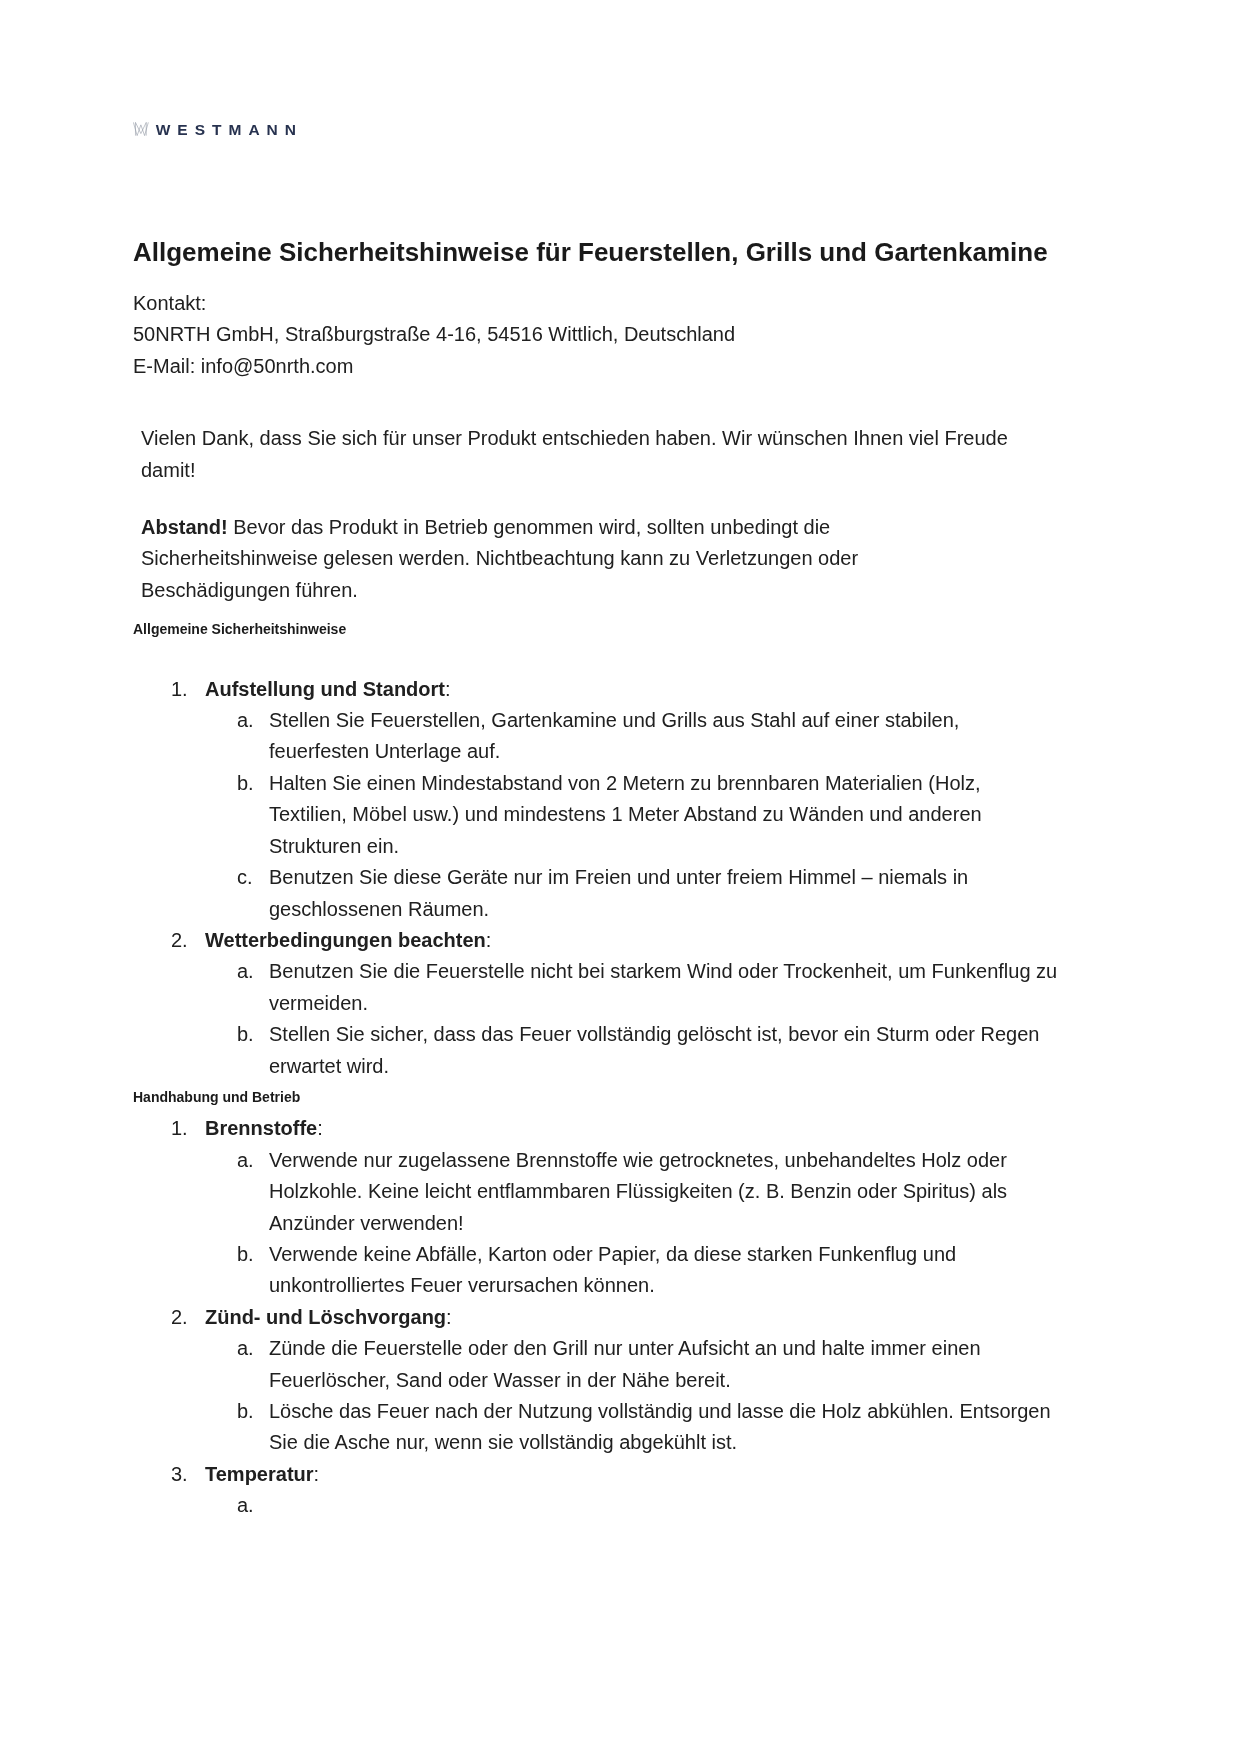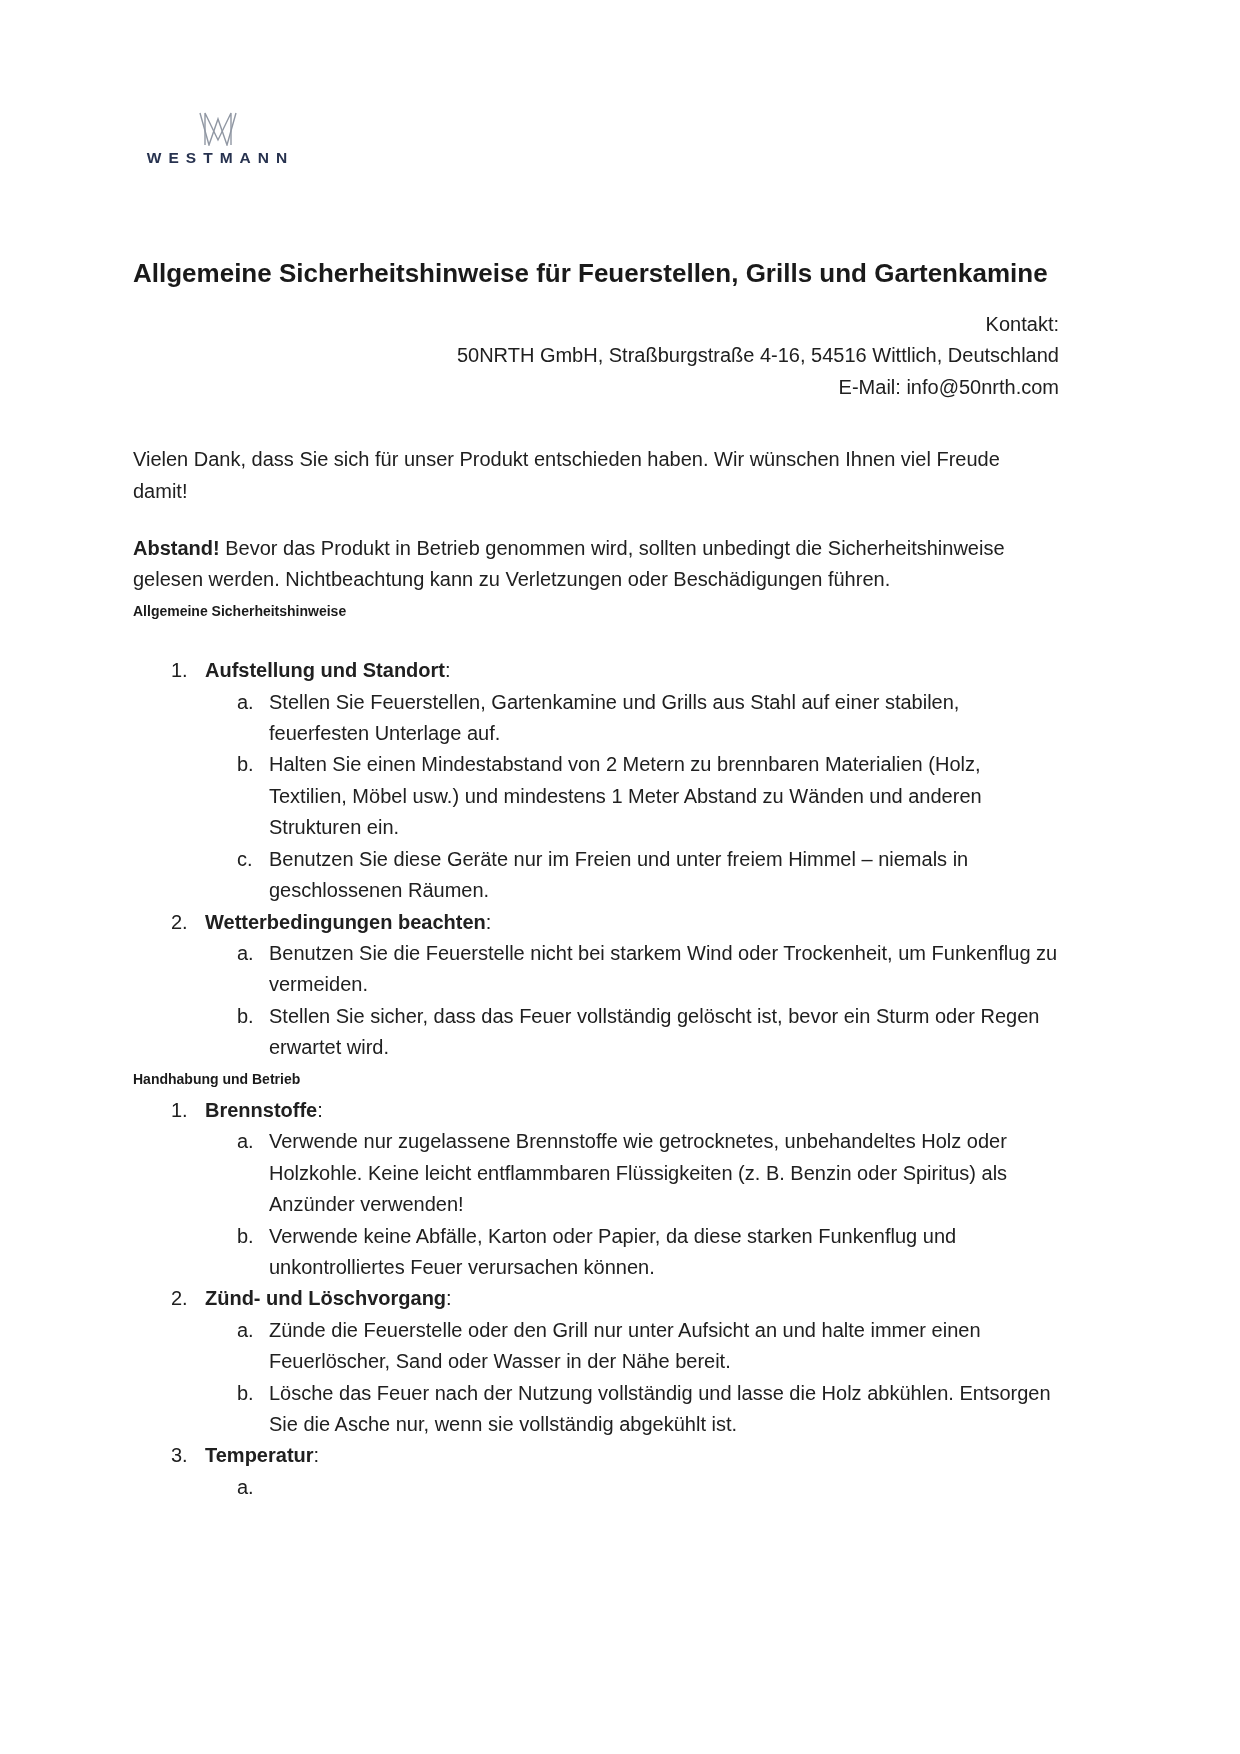--- a/index.html
+++ b/index.html
@@ -19,21 +19,21 @@
   }
   :root {
     --brand: #27324f;
     --monogram: #9097a3;
   }
 
   
   .logo-block {
     width: 170px;
     display: flex;
-    flex-direction: column;
+    flex-direction: row;
     align-items: center;
     gap: 2px;
   }
   .monogram { display:block; }
   .monogram polyline { fill:none; stroke: var(--monogram); stroke-width:1.4; }
   .wordmark {
     font-size: 15.5px;
     font-weight: bold;
     letter-spacing: 7px;
     padding-left: 5px;
@@ -44,23 +44,23 @@
 
   
   .doc-title {
     margin: 90px 0 0 0;
     font-size: 26px;
     line-height: 33px;
     font-weight: bold;
     color: #1a1a1a;
   }
   .contact { margin-top: 19px; }
-  .contact p { margin: 0; text-align: right; }
+  .contact p { margin: 0; }
 
-  .para { margin: 0; padding-right: 40px; }
+  .para { margin: 8px; padding-right: 40px; }
   .intro { margin-top: 41px; }
   .warning { margin-top: 26px; }
   .warning b { font-weight: bold; }
 
   h2.sec-heading {
     margin: 0;
     font-size: 14px;
     line-height: 31.4px;
     font-weight: bold;
     color: #1a1a1a;

